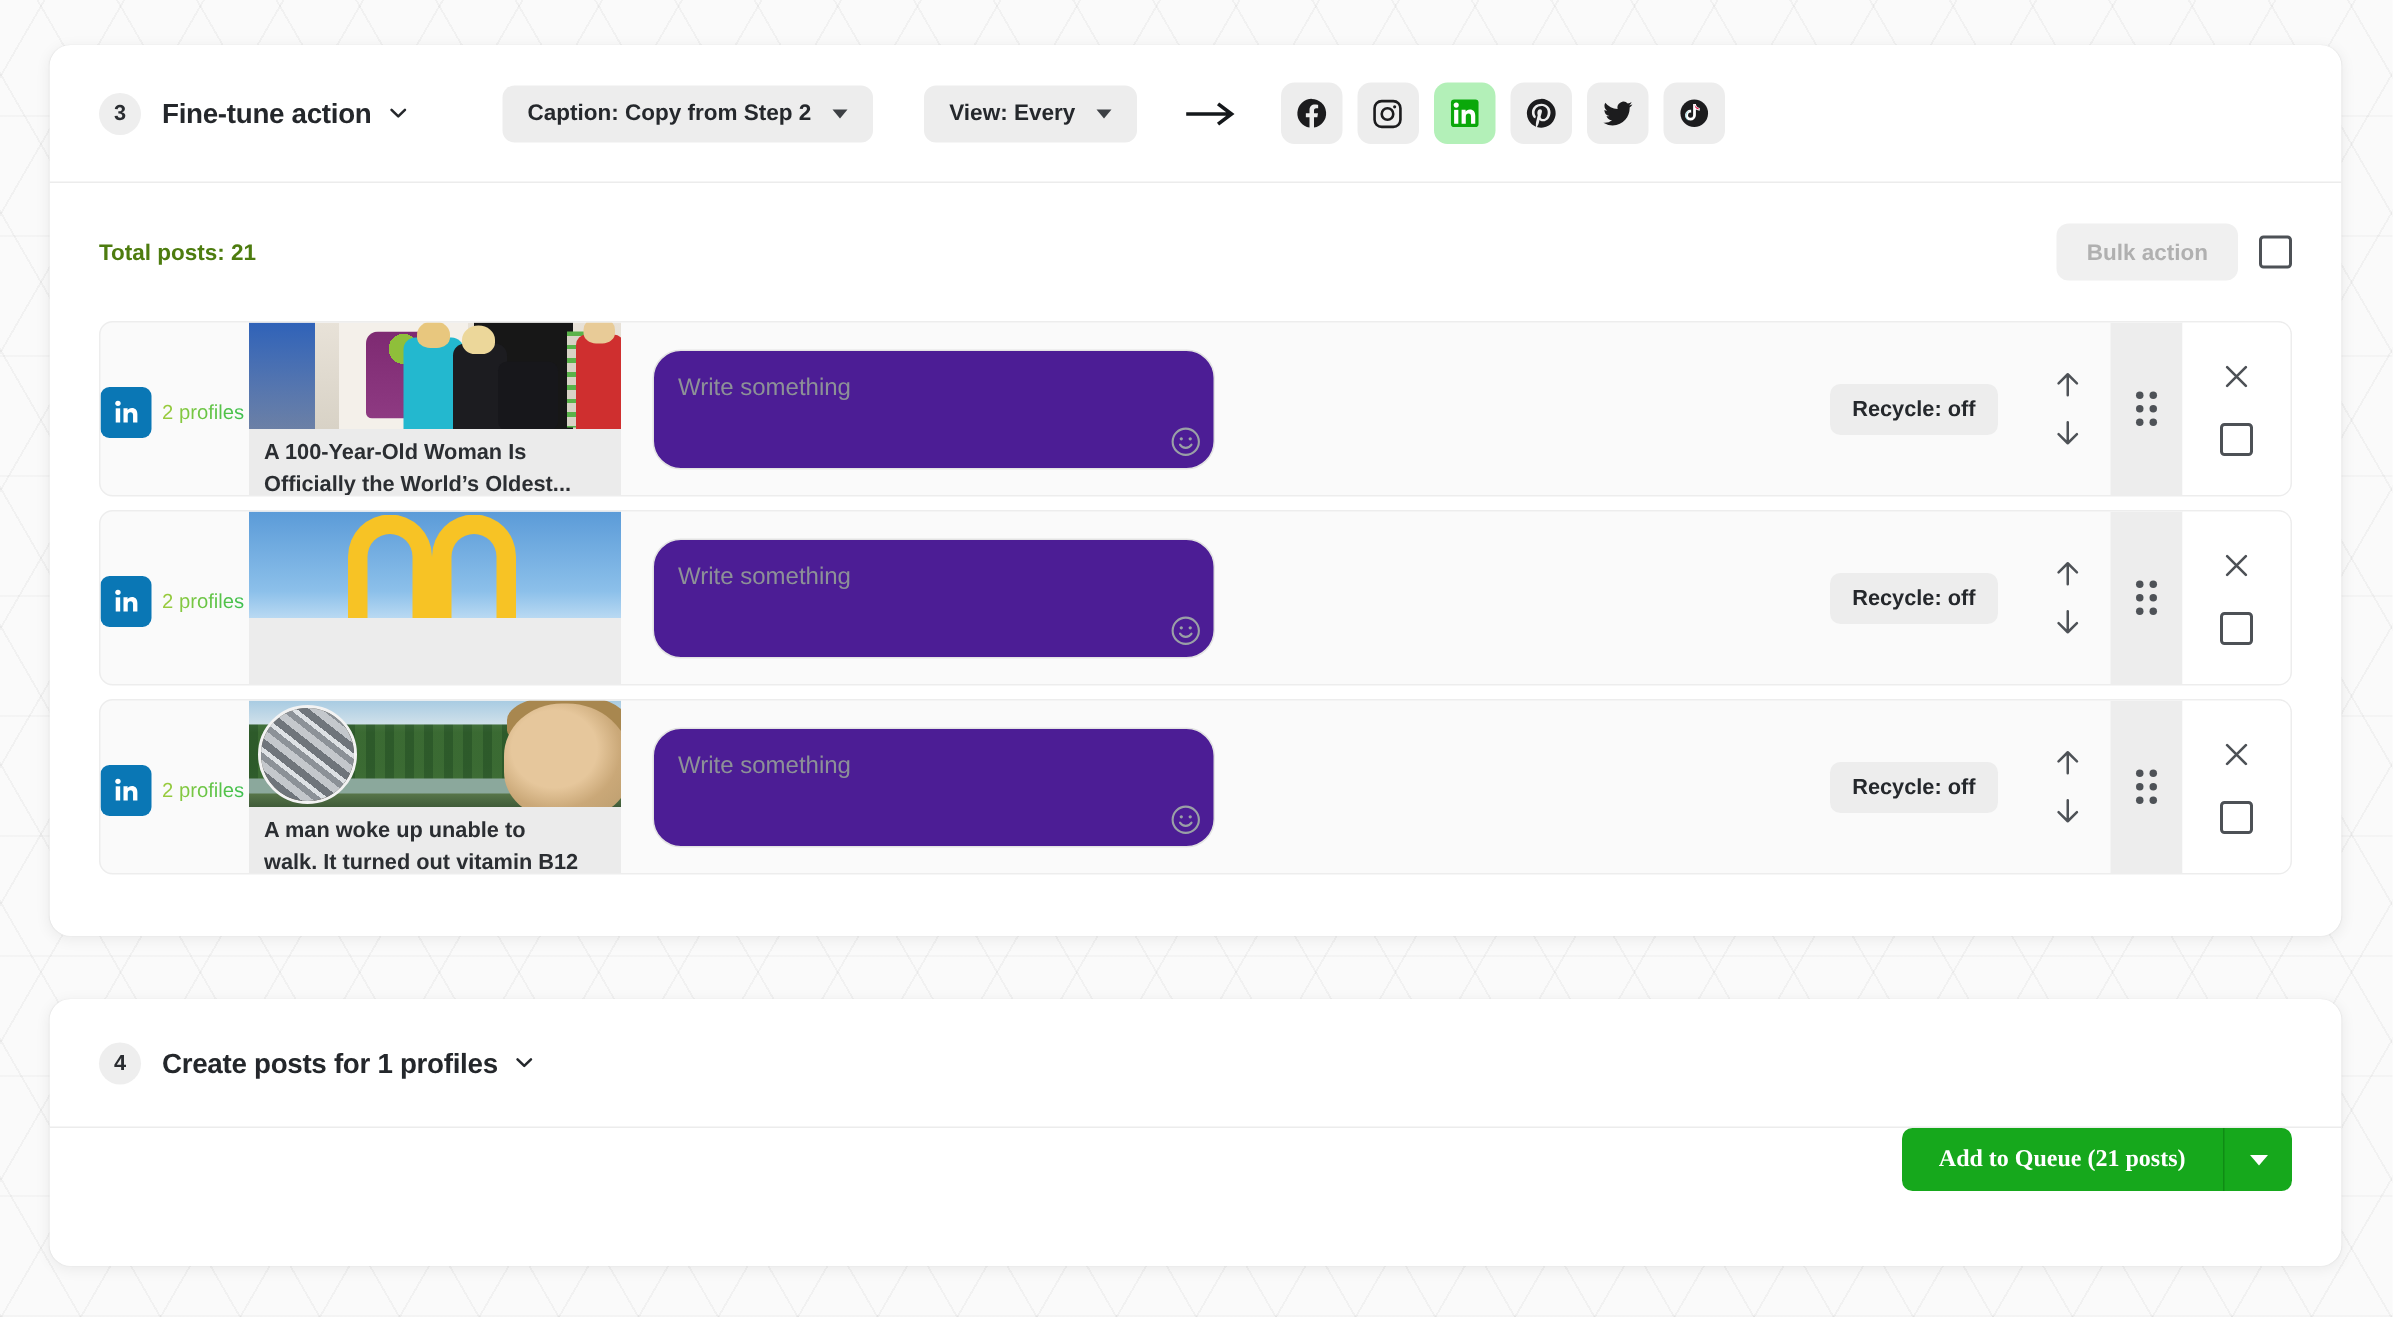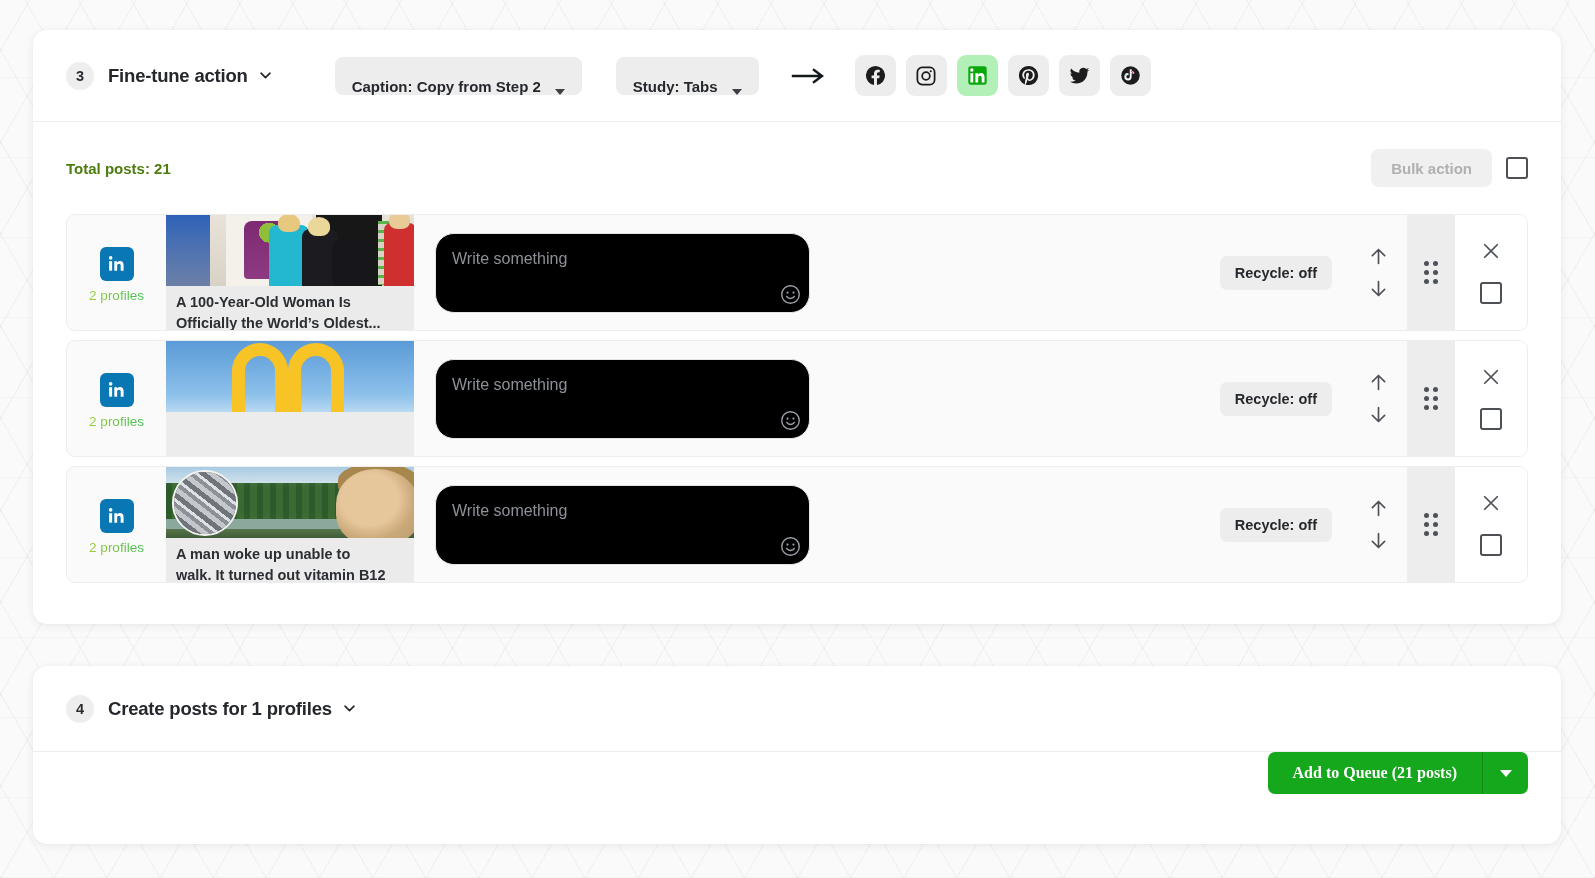--- a/index.html
+++ b/index.html
@@ -84,21 +84,21 @@
     margin-left: 11px;
     width: 13px; height: 13px;
     flex: 0 0 auto;
     display: block;
   }
   .chev svg { display:block; width:100%; height:100%; }
 
   
   .pill {
     display: inline-flex;
-    align-items: flex-end;
+    align-items: center;
     background: #ededed;
     border-radius: 8px;
     height: 38px;
     padding: 0 17px;
     font-size: 15px;
     font-weight: 700;
     color: #25282c;
     white-space: nowrap;
     border: none;
     cursor: pointer;
@@ -194,23 +194,23 @@
     border-radius: 9px;
     margin-bottom: 9px;
     overflow: hidden;
     position: relative;
   }
 
   .col-profile {
     width: 99px;
     flex: 0 0 99px;
     display: flex;
-    flex-direction: column;
-    align-items: center;
-    justify-content: center;
+    flex-direction: row;
+    align-items: center;
+    justify-content: flex-start;
     gap: 7px;
     padding-top: 4px;
   }
 
   .li-badge {
     width: 34px; height: 34px;
     border-radius: 6px;
     background: #0a77b5;
     display: flex; align-items: center; justify-content: center;
   }
@@ -324,21 +324,21 @@
     flex: 1 1 auto;
     display: flex;
     align-items: center;
     padding-left: 21px;
   }
 
   .compose-box {
     position: relative;
     width: 375px;
     height: 80px;
-    background: #000000;
+    background: #4c1d95;
     border: 1px solid #e3e3e3;
     border-radius: 19px;
   }
   .compose-placeholder {
     position: absolute;
     left: 16px; top: 16px;
     font-size: 16px;
     color: #8d9197;
     pointer-events: none;
   }
@@ -475,21 +475,21 @@
             <path d="M2.5 5.2 L8 10.6 L13.5 5.2" fill="none" stroke="#25282c" stroke-width="2.1" stroke-linecap="round" stroke-linejoin="round"></path>
           </svg>
       </span>
 
       <button class="pill hdr-pill-caption">
         <span>Caption: Copy from Step 2</span>
         <span class="caret"></span>
       </button>
 
       <button class="pill hdr-pill-view">
-        <span>Study: Tabs</span>
+        <span>View: Every</span>
         <span class="caret"></span>
       </button>
 
       <span class="arrow-right">
         <svg viewBox="0 0 36 18">
             <path d="M2 9 H30 M23 3 L31 9 L23 15" fill="none" stroke="#15181b" stroke-width="2.4" stroke-linecap="square" stroke-linejoin="miter"></path>
           </svg>
       </span>
 
       <div class="social-row">

